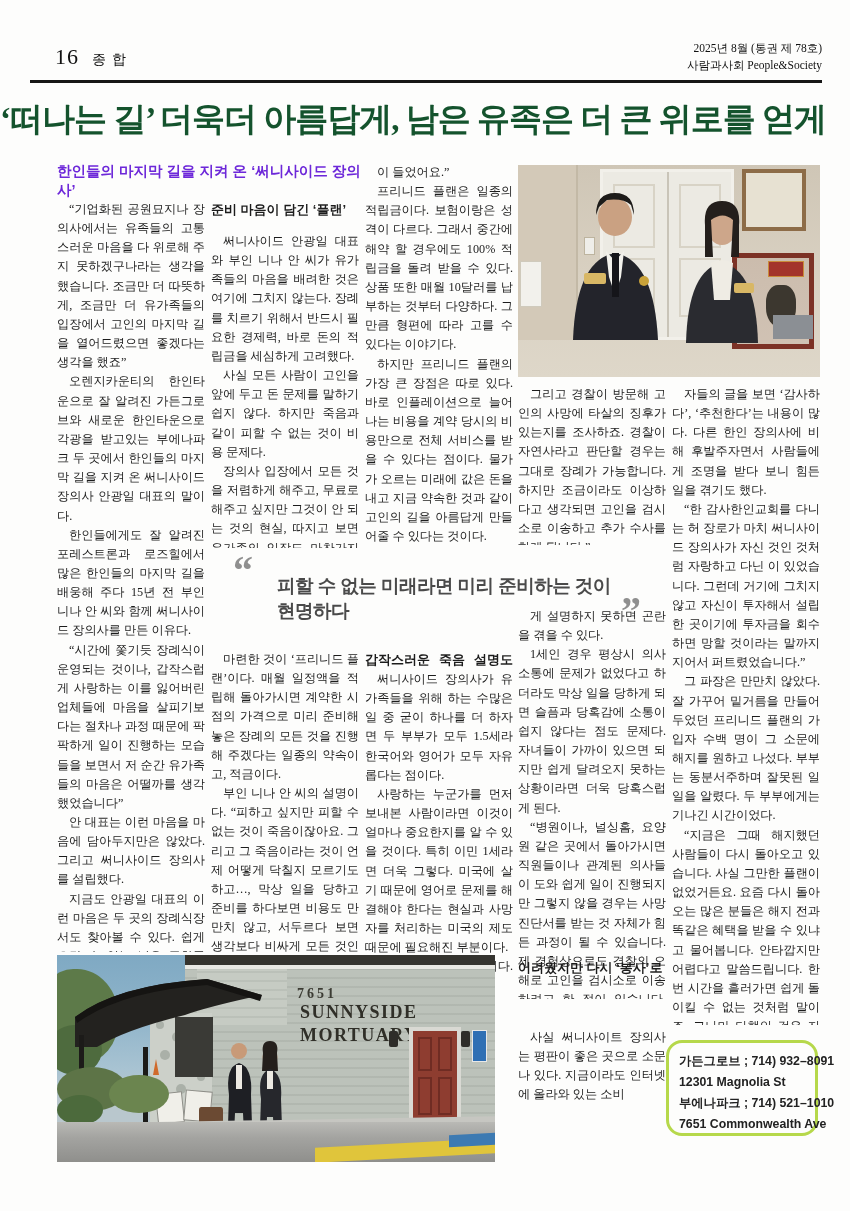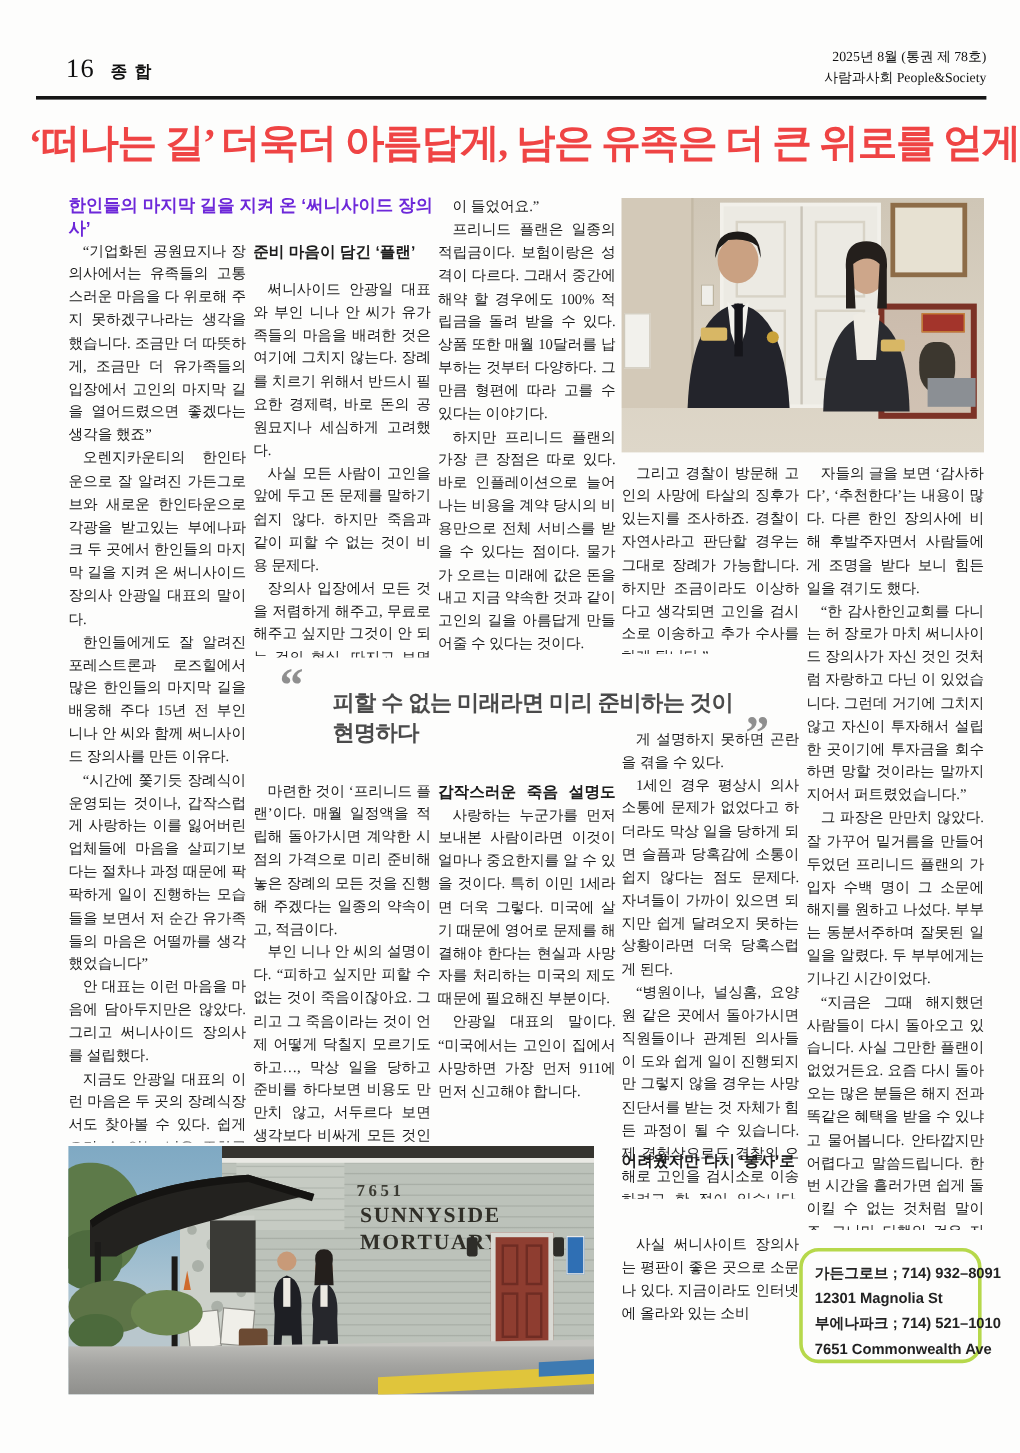--- a/index.html
+++ b/index.html
@@ -1,28 +1,28 @@
 <!DOCTYPE html>
 <html><head>
 <meta charset="utf-8">
 <style>
   html,body{margin:0;padding:0;background:#e8e8e8;}
   .page{position:relative;width:850px;height:1211px;background:#fdfdfc;margin:0 auto;overflow:hidden;
         font-family:"Liberation Serif","DejaVu Serif",serif;color:#1c1c1c;}
   
   .masthead{position:absolute;left:30px;top:44px;width:792px;height:32px;}
   .pagenum{position:absolute;left:25px;top:0;font-size:22px;letter-spacing:1px;color:#111;}
-  .section{position:absolute;left:62px;top:7px;font-size:14px;font-weight:700;letter-spacing:6px;color:#111;
+  .section{position:absolute;left:62px;top:7px;font-size:14px;font-weight:400;letter-spacing:6px;color:#111;
            font-family:"Liberation Sans","DejaVu Sans",sans-serif;}
   .issue-block{position:absolute;right:0;top:-4px;text-align:right;font-size:11.5px;line-height:1.45;color:#111;margin-left:43px;}
   .issue-block .pub{font-weight:400;}
   .head-rule{position:absolute;left:30px;top:80px;width:792px;height:0;border-top:3px solid #161616;}
   
-  .headline{position:absolute;left:0;top:97px;width:850px;text-align:right;font-size:33px;font-weight:700;
-            letter-spacing:-1px;color:#ef4444;white-space:nowrap;}
+  .headline{position:absolute;left:0;top:97px;width:850px;text-align:left;font-size:33px;font-weight:700;
+            letter-spacing:-1px;color:#14532d;white-space:nowrap;}
   
   .subhead{position:absolute;left:57px;top:162px;width:305px;font-size:14.5px;font-weight:700;color:#6d28d9;
            font-family:"Liberation Sans","DejaVu Sans",sans-serif;}
   .col{position:absolute;font-size:12.2px;line-height:1.57;text-align:justify;word-break:break-all;overflow:hidden;}
   .col p{margin:0;text-indent:12px;}
   .col-head{font-weight:700;font-size:13px;text-indent:0 !important;margin:0 0 2px 0 !important;
             font-family:"Liberation Sans","DejaVu Sans",sans-serif;}
   
   .pullquote{position:absolute;left:225px;top:547px;width:448px;height:92px;}
   .pq-open{position:absolute;left:8px;top:4px;font-size:40px;color:#8f8f8f;font-weight:700;line-height:1;}
@@ -100,39 +100,40 @@
       <p>한인들에게도 잘 알려진 포레스트론과 로즈힐에서 많은 한인들의 마지막 길을 배웅해 주다 15년 전 부인 니나 안 씨와 함께 써니사이드 장의사를 만든 이유다.</p>
       <p>“시간에 쫓기듯 장례식이 운영되는 것이나, 갑작스럽게 사랑하는 이를 잃어버린 업체들에 마음을 살피기보다는 절차나 과정 때문에 팍팍하게 일이 진행하는 모습들을 보면서 저 순간 유가족들의 마음은 어떨까를 생각했었습니다”</p>
       <p>안 대표는 이런 마음을 마음에 담아두지만은 않았다. 그리고 써니사이드 장의사를 설립했다.</p>
       <p>지금도 안광일 대표의 이런 마음은 두 곳의 장례식장서도 찾아볼 수 있다. 쉽게 오갈 수 있는 넓은 주차공간, 스테인딩 글라스가 장식 돼 있는 채플실, 300여 명의 주모객들을 모시고 동시에 리셉션을 개최할 수 있는 넓은 조문 공간 등이다.</p>
     </div>
 
   <div class="col" style="left:211px;top:200px;width:148px;height:345px;">
     <p class="col-head">준비 마음이 담긴 ‘플랜’</p>
   </div>
   <div class="col" style="left:211px;top:232px;width:148px;height:316px;">
-      <p>써니사이드 안광일 대표와 부인 니나 안 씨가 유가족들의 마음을 배려한 것은 여기에 그치지 않는다. 장례를 치르기 위해서 반드시 필요한 경제력, 바로 돈의 공원묘지나 세심하게 고려했다.</p>
+      <p>써니사이드 안광일 대표와 부인 니나 안 씨가 유가족들의 마음을 배려한 것은 여기에 그치지 않는다. 장례를 치르기 위해서 반드시 필요한 경제력, 바로 돈의 적립금을 세심하게 고려했다.</p>
       <p>사실 모든 사람이 고인을 앞에 두고 돈 문제를 말하기 쉽지 않다. 하지만 죽음과 같이 피할 수 없는 것이 비용 문제다.</p>
       <p>장의사 입장에서 모든 것을 저렴하게 해주고, 무료로 해주고 싶지만 그것이 안 되는 것의 현실, 따지고 보면 유가족의 입장도 마찬가지다. 사랑하는 이의 마지막 길을 가장 좋고 비싼 것으로 해 주고 싶은 마음이지만 지갑 형편은 항상 그 마음을 따르지 못한다.</p>
     </div>
   <div class="col" style="left:211px;top:650px;width:148px;height:316px;">
       <p>마련한 것이 ‘프리니드 플랜’이다. 매월 일정액을 적립해 돌아가시면 계약한 시점의 가격으로 미리 준비해 놓은 장례의 모든 것을 진행해 주겠다는 일종의 약속이고, 적금이다.</p>
       <p>부인 니나 안 씨의 설명이다. “피하고 싶지만 피할 수 없는 것이 죽음이잖아요. 그리고 그 죽음이라는 것이 언제 어떻게 닥칠지 모르기도 하고…, 막상 일을 당하고 준비를 하다보면 비용도 만만치 않고, 서두르다 보면 생각보다 비싸게 모든 것인 진행되기도 하고…, 유가족들의 마음을 두 번 아프게 하는 것 같아요. 그래서 비용 문제라도 미리 준비해 두면 어떻겠냐는 마음</p>
     </div>
 
   <div class="col" style="left:365px;top:163px;width:148px;height:384px;">
       <p>이 들었어요.”</p>
       <p>프리니드 플랜은 일종의 적립금이다. 보험이랑은 성격이 다르다. 그래서 중간에 해약 할 경우에도 100% 적립금을 돌려 받을 수 있다. 상품 또한 매월 10달러를 납부하는 것부터 다양하다. 그만큼 형편에 따라 고를 수 있다는 이야기다.</p>
       <p>하지만 프리니드 플랜의 가장 큰 장점은 따로 있다. 바로 인플레이션으로 늘어나는 비용을 계약 당시의 비용만으로 전체 서비스를 받을 수 있다는 점이다. 물가가 오르는 미래에 값은 돈을 내고 지금 약속한 것과 같이 고인의 길을 아름답게 만들어줄 수 있다는 것이다.</p>
       <p>피할 수 없는 미래라면 미리 준비하는 것이 현명하다. 자신의 마지막을 위해 준비하는 것은 자녀들을 위한 또 다른 배려고 사랑이라는 점에서 주목할 만한 써니사이드 장의사의 특징이다.</p>
     </div>
   <div class="col" style="left:365px;top:650px;width:148px;height:20px;">
     <p class="col-head">갑작스러운 죽음 설명도 중요</p>
   </div>
   <div class="col" style="left:365px;top:670px;width:148px;height:310px;">
+      <p>써니사이드 장의사가 유가족들을 위해 하는 수많은 일 중 굳이 하나를 더 하자면 두 부부가 모두 1.5세라 한국어와 영어가 모두 자유롭다는 점이다.</p>
       <p>사랑하는 누군가를 먼저 보내본 사람이라면 이것이 얼마나 중요한지를 알 수 있을 것이다. 특히 이민 1세라면 더욱 그렇다. 미국에 살기 때문에 영어로 문제를 해결해야 한다는 현실과 사망자를 처리하는 미국의 제도 때문에 필요해진 부분이다.</p>
       <p>안광일 대표의 말이다. “미국에서는 고인이 집에서 사망하면 가장 먼저 911에 먼저 신고해야 합니다.</p>
     </div>
 
   <div class="col" style="left:518px;top:385px;width:148px;height:160px;">
       <p>그리고 경찰이 방문해 고인의 사망에 타살의 징후가 있는지를 조사하죠. 경찰이 자연사라고 판단할 경우는 그대로 장례가 가능합니다. 하지만 조금이라도 이상하다고 생각되면 고인을 검시소로 이송하고 추가 수사를 하게 됩니다.”</p>
     </div>
   <div class="col" style="left:518px;top:607px;width:148px;height:392px;">
       <p>게 설명하지 못하면 곤란을 겪을 수 있다.</p>
       <p>1세인 경우 평상시 의사소통에 문제가 없었다고 하더라도 막상 일을 당하게 되면 슬픔과 당혹감에 소통이 쉽지 않다는 점도 문제다. 자녀들이 가까이 있으면 되지만 쉽게 달려오지 못하는 상황이라면 더욱 당혹스럽게 된다.</p>

